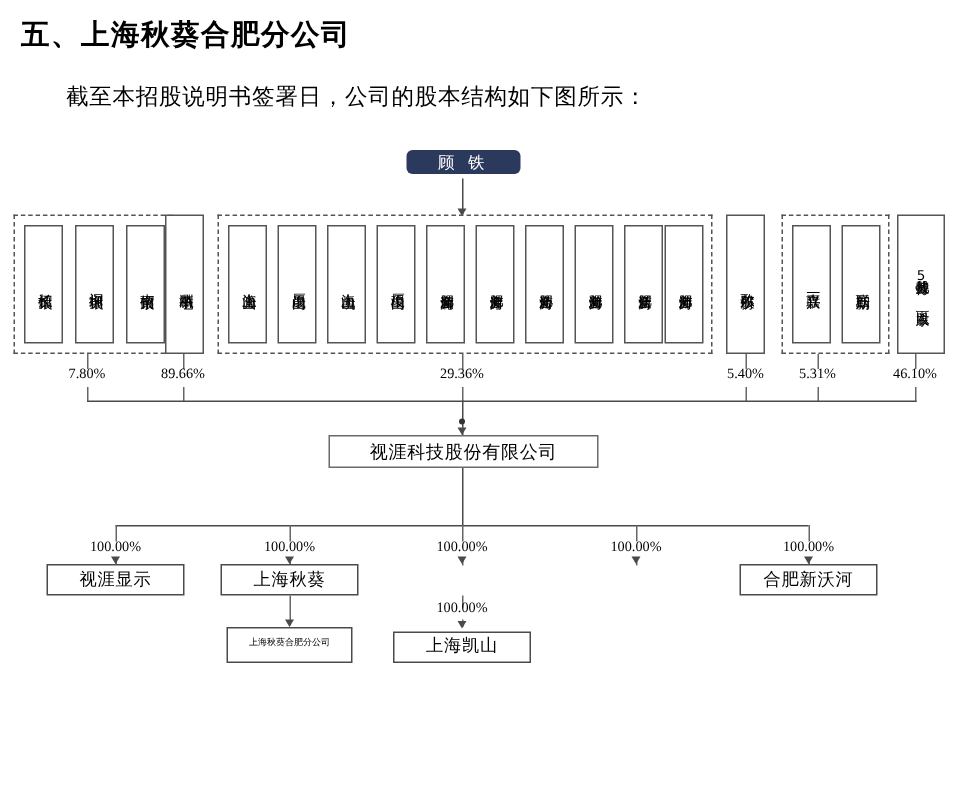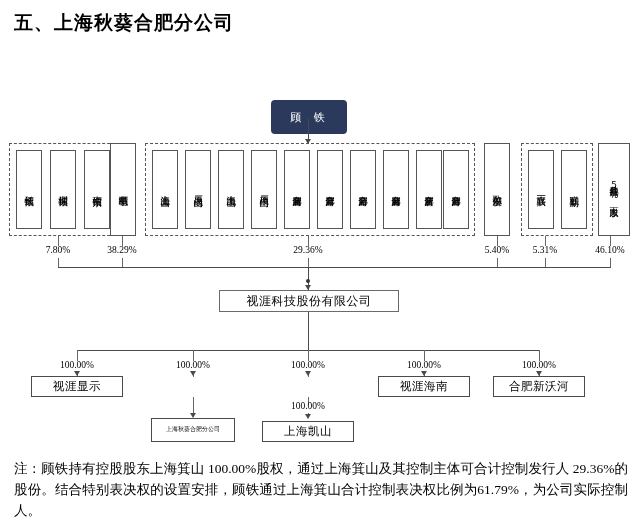--- a/index.html
+++ b/index.html
@@ -20,26 +20,26 @@
     font-family:"DejaVu Sans","Liberation Sans",sans-serif;
   }
   .intro{
     position:absolute;left:44px;top:55px;
     font-size:15px;letter-spacing:.5px;
   }
 
   
   .person-box{
     position:absolute;left:271px;top:100px;
-    width:76px;height:34px;
+    width:76px;height:16px;
     background:#2b3a5c;border-radius:4px;
     color:#fff;font-size:11px;
     display:flex;align-items:center;justify-content:center;
     letter-spacing:3px;
-    font-family:Liberation Mono, monospace;
+    font-family:Liberation Sans, sans-serif;
   }
 
   
   .vline{position:absolute;width:1px;background:#4a4a4a;}
   .hline{position:absolute;height:1px;background:#4a4a4a;}
   .vline-thin{position:absolute;width:1px;background:#666;}
   .arrow-d{
     position:absolute;width:0;height:0;
     border-left:3.5px solid transparent;
     border-right:3.5px solid transparent;
@@ -115,20 +115,21 @@
     font-size:13.5px;line-height:1.55;
     text-align:justify;
   }
 </style>
 </head>
 <body>
 
 <div id="page">
 
   <div class="h-title">五、上海秋葵合肥分公司</div>
+  <div class="intro">截至本招股说明书签署日，公司的股本结构如下图所示：</div>
 
   <div class="person-box">顾 铁</div>
 
   <div class="vline" style="left:308px;top:119px;height:24px;"></div>
   <div class="arrow-d" style="left:304.5px;top:139px;"></div>
 
   <div class="sh-group" style="left:9px;width:106px;"></div>
   <div class="sh-box" style="left:16px;width:26px;">
     <span class="vt">长江招银</span>
   </div>
@@ -189,21 +190,21 @@
 
   <div class="sh-box two" style="left:598px;width:32px;top:143px;height:93px;">
     <span class="vt">其他持股5%以下股东</span>
   </div>
 
   <div class="vline-thin" style="left:58px;top:236px;height:10px;"></div>
   <div class="pct" style="left:28px;top:245px;width:60px;">7.80%</div>
   <div class="vline-thin" style="left:58px;top:258px;height:10px;"></div>
 
   <div class="vline-thin" style="left:122px;top:236px;height:10px;"></div>
-  <div class="pct" style="left:92px;top:245px;width:60px;">38.29%</div>
+  <div class="pct" style="left:92px;top:245px;width:60px;">89.66%</div>
   <div class="vline-thin" style="left:122px;top:258px;height:10px;"></div>
 
   <div class="vline-thin" style="left:308px;top:236px;height:10px;"></div>
   <div class="pct" style="left:278px;top:245px;width:60px;">29.36%</div>
   <div class="vline-thin" style="left:308px;top:258px;height:10px;"></div>
 
   <div class="vline-thin" style="left:497px;top:236px;height:10px;"></div>
   <div class="pct" style="left:467px;top:245px;width:60px;">5.40%</div>
   <div class="vline-thin" style="left:497px;top:258px;height:10px;"></div>
 
@@ -229,43 +230,42 @@
   <div class="vline-thin" style="left:77px;top:350px;height:11px;"></div>
   <div class="pct" style="left:47px;top:360px;width:60px;">100.00%</div>
   <div class="vline-thin" style="left:77px;top:372px;height:5px;"></div>
   <div class="arrow-d" style="left:73.5px;top:371px;"></div>
   <div class="sub" style="left:31px;">视涯显示</div>
 
   <div class="vline-thin" style="left:193px;top:350px;height:11px;"></div>
   <div class="pct" style="left:163px;top:360px;width:60px;">100.00%</div>
   <div class="vline-thin" style="left:193px;top:372px;height:5px;"></div>
   <div class="arrow-d" style="left:189.5px;top:371px;"></div>
+  <div class="sub" style="left:147px;">上海秋葵</div>
 
   <div class="vline-thin" style="left:308px;top:350px;height:11px;"></div>
   <div class="pct" style="left:278px;top:360px;width:60px;">100.00%</div>
   <div class="vline-thin" style="left:308px;top:372px;height:5px;"></div>
   <div class="arrow-d" style="left:304.5px;top:371px;"></div>
 
   <div class="vline-thin" style="left:424px;top:350px;height:11px;"></div>
   <div class="pct" style="left:394px;top:360px;width:60px;">100.00%</div>
   <div class="vline-thin" style="left:424px;top:372px;height:5px;"></div>
   <div class="arrow-d" style="left:420.5px;top:371px;"></div>
-  <div class="sub" style="left:378px;">视涯海南</div>
 
   <div class="vline-thin" style="left:539px;top:350px;height:11px;"></div>
   <div class="pct" style="left:509px;top:360px;width:60px;">100.00%</div>
   <div class="vline-thin" style="left:539px;top:372px;height:5px;"></div>
   <div class="arrow-d" style="left:535.5px;top:371px;"></div>
   <div class="sub" style="left:493px;">合肥新沃河</div>
 
   <div class="vline-thin" style="left:193px;top:397px;height:20px;"></div>
   <div class="arrow-d" style="left:189.5px;top:413px;"></div>
   <div class="sub2" style="left:151px;">上海秋葵合肥分公司</div>
 
   <div class="vline-thin" style="left:308px;top:397px;height:8px;"></div>
   <div class="pct" style="left:278px;top:401px;width:60px;">100.00%</div>
   <div class="vline-thin" style="left:308px;top:413px;height:5px;"></div>
   <div class="arrow-d" style="left:304.5px;top:414px;"></div>
   <div class="sub2 big" style="left:262px;top:421px;">上海凯山</div>
 
-  <div class="note">注：顾铁持有控股股东上海箕山 100.00%股权，通过上海箕山及其控制主体可合计控制发行人 29.36%的股份。结合特别表决权的设置安排，顾铁通过上海箕山合计控制表决权比例为61.79%，为公司实际控制人。</div>
 
 </div>
 
 </body></html>

